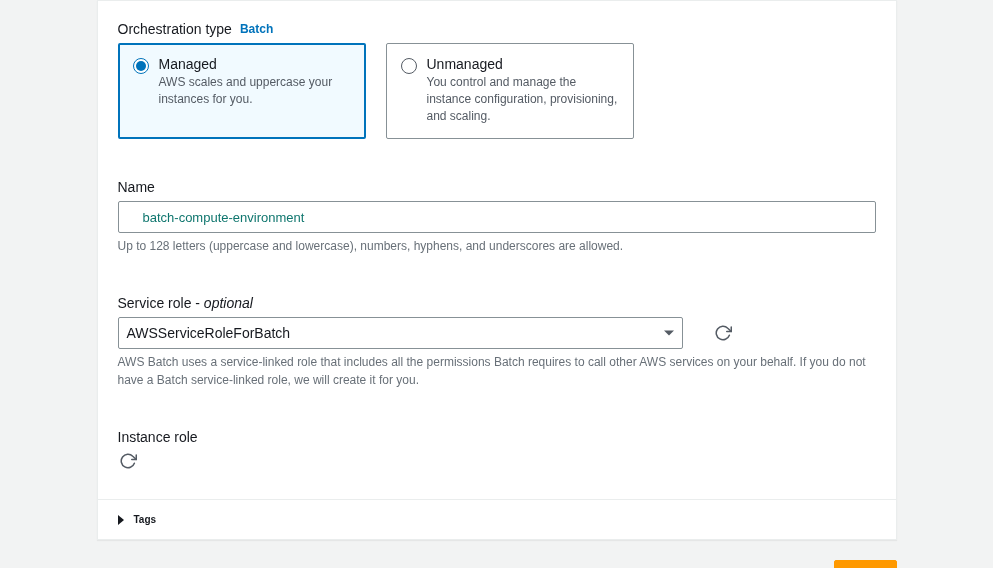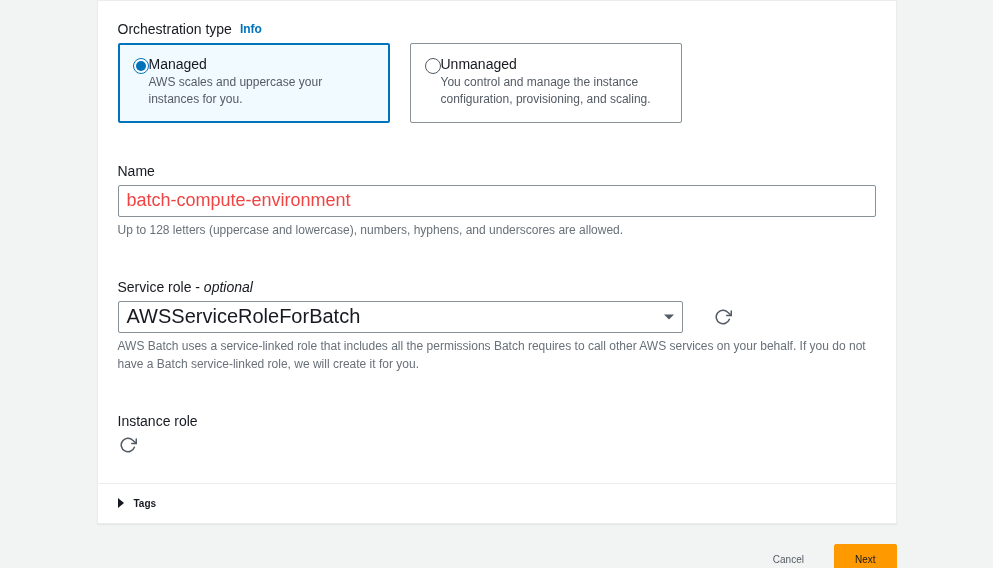--- a/index.html
+++ b/index.html
@@ -40,22 +40,23 @@
   }
   .tile-row {
     display: flex;
     gap: 20px;
     margin-bottom: 22px;
   }
   .tile {
     border: 1px solid #879196;
     border-radius: 2px;
     padding: 12px 14px 14px 14px;
-    width: 272px;
-    display: flex;
+    width: 248px;
+    display: flex;
+    gap: 10px;
     cursor: pointer;
     background: #fff;
     align-items: flex-start;
   }
   .tile.selected {
     border: 2px solid #0073bb;
     background: #f1faff;
     padding: 11px 13px 13px 13px;
   }
   .radio {
@@ -87,23 +88,23 @@
   .tile-desc {
     font-size: 12px;
     color: #545b64;
     line-height: 1.4;
   }
   .text-input {
     width: 100%;
     height: 32px;
     border: 1px solid #879196;
     border-radius: 2px;
-    padding: 4px 8px;
-    font-size: 18px;
-    color: #ef4444;
+    padding: 4px 24px;
+    font-size: 13px;
+    color: #0f766e;
   }
   .helper {
     font-size: 12px;
     color: #687078;
     margin-top: 4px;
     line-height: 1.5;
   }
   .group { margin-bottom: 40px; }
   .optional { font-style: italic; }
   .select-row {
@@ -114,21 +115,21 @@
   .select {
     position: relative;
     width: 565px;
     height: 32px;
     border: 1px solid #879196;
     border-radius: 2px;
     background: #fff;
     display: flex;
     align-items: center;
     padding: 0 32px 0 8px;
-    font-size: 20px;
+    font-size: 14px;
     color: #16191f;
     cursor: pointer;
   }
   .select .caret {
     position: absolute;
     right: 8px;
     top: 50%;
     transform: translateY(-50%);
     width: 0; height: 0;
     border-left: 5px solid transparent;
@@ -190,21 +191,21 @@
 </head>
 <body>
 
 <div class="container">
   <div class="panel">
     <div class="panel-body">
 
       <div class="group">
         <div class="field-label">
           <span>Orchestration type</span>
-          <span class="info-link">Info</span>
+          <span class="info-link">Batch</span>
         </div>
         <div class="tile-row">
           <div class="tile selected">
             <div class="radio checked"></div>
             <div>
               <div class="tile-title">Managed</div>
               <div class="tile-desc">AWS scales and uppercase your instances for you.</div>
             </div>
           </div>
           <div class="tile">

